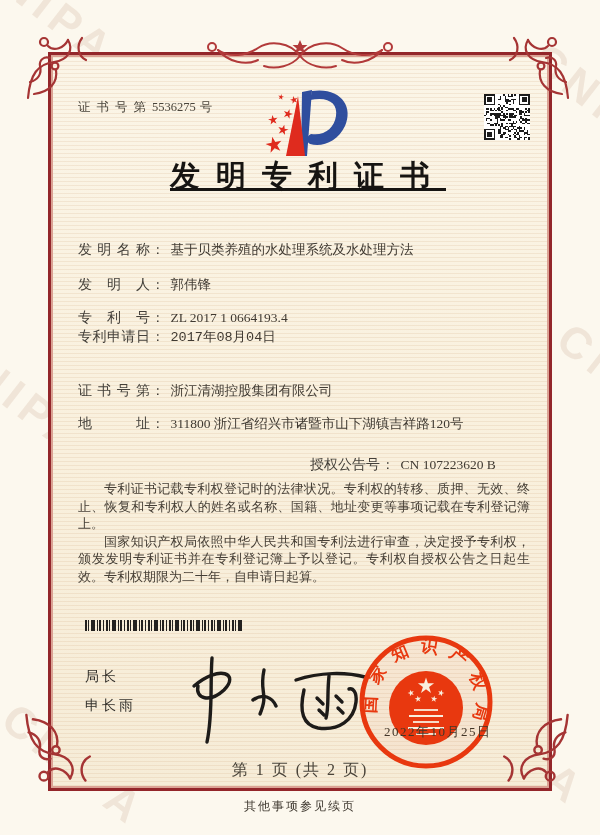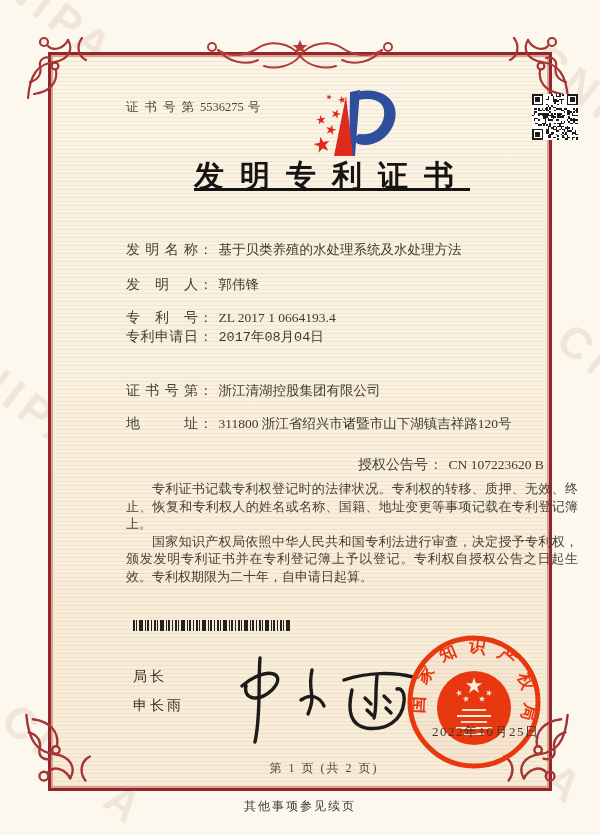--- a/index.html
+++ b/index.html
@@ -22,21 +22,21 @@
     border:3px solid #93262a;box-sizing:content-box;
   }
   .frame-inner{
     position:absolute;inset:0;
     border:2px solid #dba294;
     background:
       repeating-linear-gradient(0deg, rgba(201,153,108,0.16) 0px, rgba(201,153,108,0.16) 1px, rgba(250,243,227,0) 1px, rgba(250,243,227,0) 4px),
       linear-gradient(180deg,#fbf5e7 0%,#f9f0dd 55%,#f6ecd7 100%);
   }
   .ornament{position:absolute;pointer-events:none;}
-  .content{position:absolute;inset:0;margin-left:48px;}
+  .content{position:absolute;inset:0;}
   .cert-no{
     position:absolute;left:78px;top:99px;font-size:12.5px;color:#4a443a;
   }
   .cert-no .sp{letter-spacing:6px;}
   .logo{position:absolute;left:246px;top:84px;}
   .qr{position:absolute;left:484px;top:94px;}
   .title{
     position:absolute;left:0;top:156px;width:100%;text-align:center;
     font-size:30px;font-weight:600;color:#161412;
     letter-spacing:16px;text-indent:16px;text-decoration:underline;
@@ -64,21 +64,21 @@
   .director{position:absolute;left:85px;top:668px;font-size:14px;letter-spacing:3px;color:#33302b;}
   .director div{margin-bottom:11px;}
   .sig{position:absolute;left:168px;top:646px;}
   .seal{position:absolute;left:356px;top:632px;z-index:4;}
   .seal-date{
     position:absolute;left:384px;top:723px;z-index:5;
     font-size:13px;letter-spacing:1.5px;color:#433628;white-space:nowrap;
   }
   .page-info{
     position:absolute;left:0;top:760px;width:100%;text-align:center;
-    font-size:12px;letter-spacing:2px;color:#4a443a;
+    font-size:16px;letter-spacing:2px;color:#4a443a;
   }
   .continuation-note{
     position:absolute;left:0;top:798px;width:100%;text-align:center;
     font-size:12px;letter-spacing:2px;color:#3f3930;
   }
 </style>
 </head>
 <body>
 
 <div class="page">

